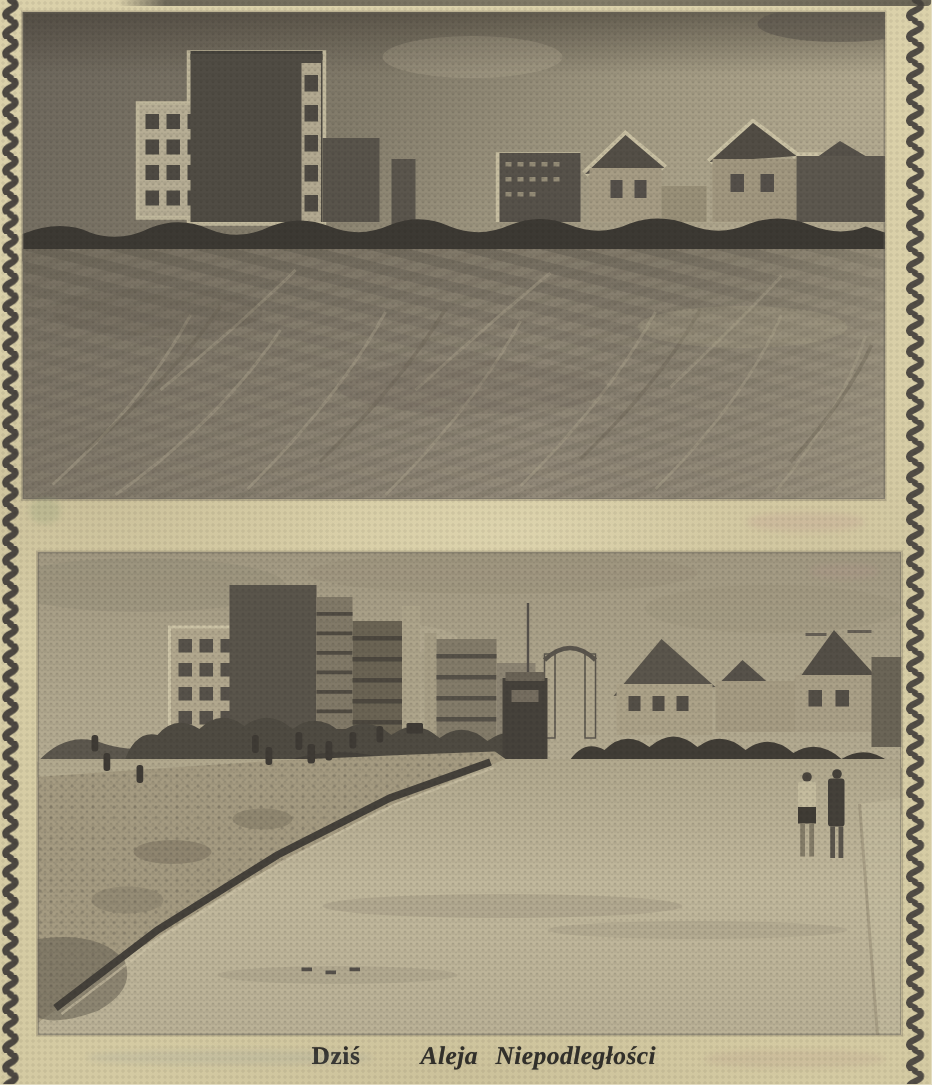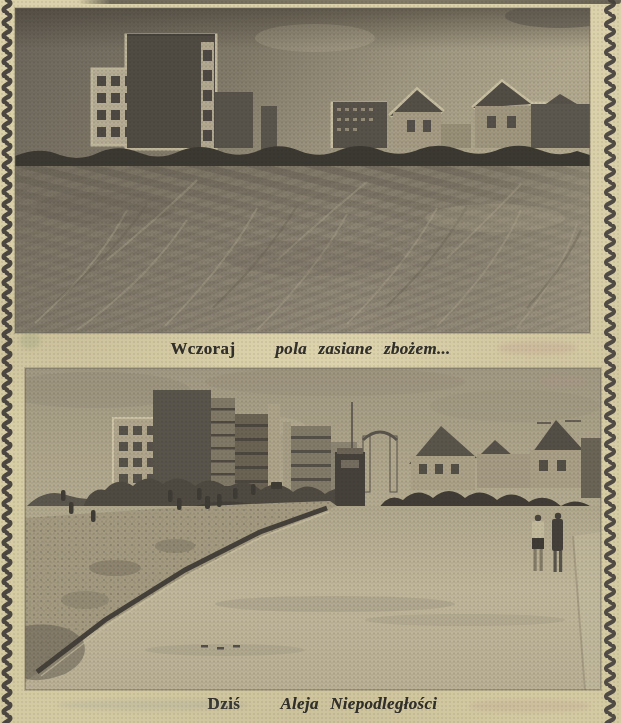--- a/index.html
+++ b/index.html
@@ -218,23 +218,20 @@
         <ellipse cx="90" cy="200" rx="70" ry="16" fill="#665f52" opacity="0.25"></ellipse>
         <ellipse cx="300" cy="250" rx="90" ry="18" fill="#6d6658" opacity="0.2"></ellipse>
         <ellipse cx="480" cy="210" rx="70" ry="14" fill="#b0a78d" opacity="0.25"></ellipse>
       </g>
 
       <rect x="0" y="0" width="575" height="325" fill="url(#dots1)" opacity="0.16"></rect>
       <rect x="0.5" y="0.5" width="574" height="324" fill="none" stroke="#6b665c" opacity="0.45"></rect>
     </svg>
   </div>
 
-  <div class="caption caption1">
-    <span class="b">Wczoraj</span><span class="i">pola zasiane zbożem...</span>
-  </div>
 
   <div class="photo photo2">
     <svg width="576" height="322" viewBox="0 0 576 322">
       <defs>
         <linearGradient id="sky2" x1="0" y1="0" x2="0" y2="1">
           <stop offset="0" stop-color="#a39a83"></stop>
           <stop offset="0.6" stop-color="#b2a98f"></stop>
           <stop offset="1" stop-color="#b8af95"></stop>
         </linearGradient>
         <linearGradient id="road2" x1="0" y1="0" x2="0" y2="1">

